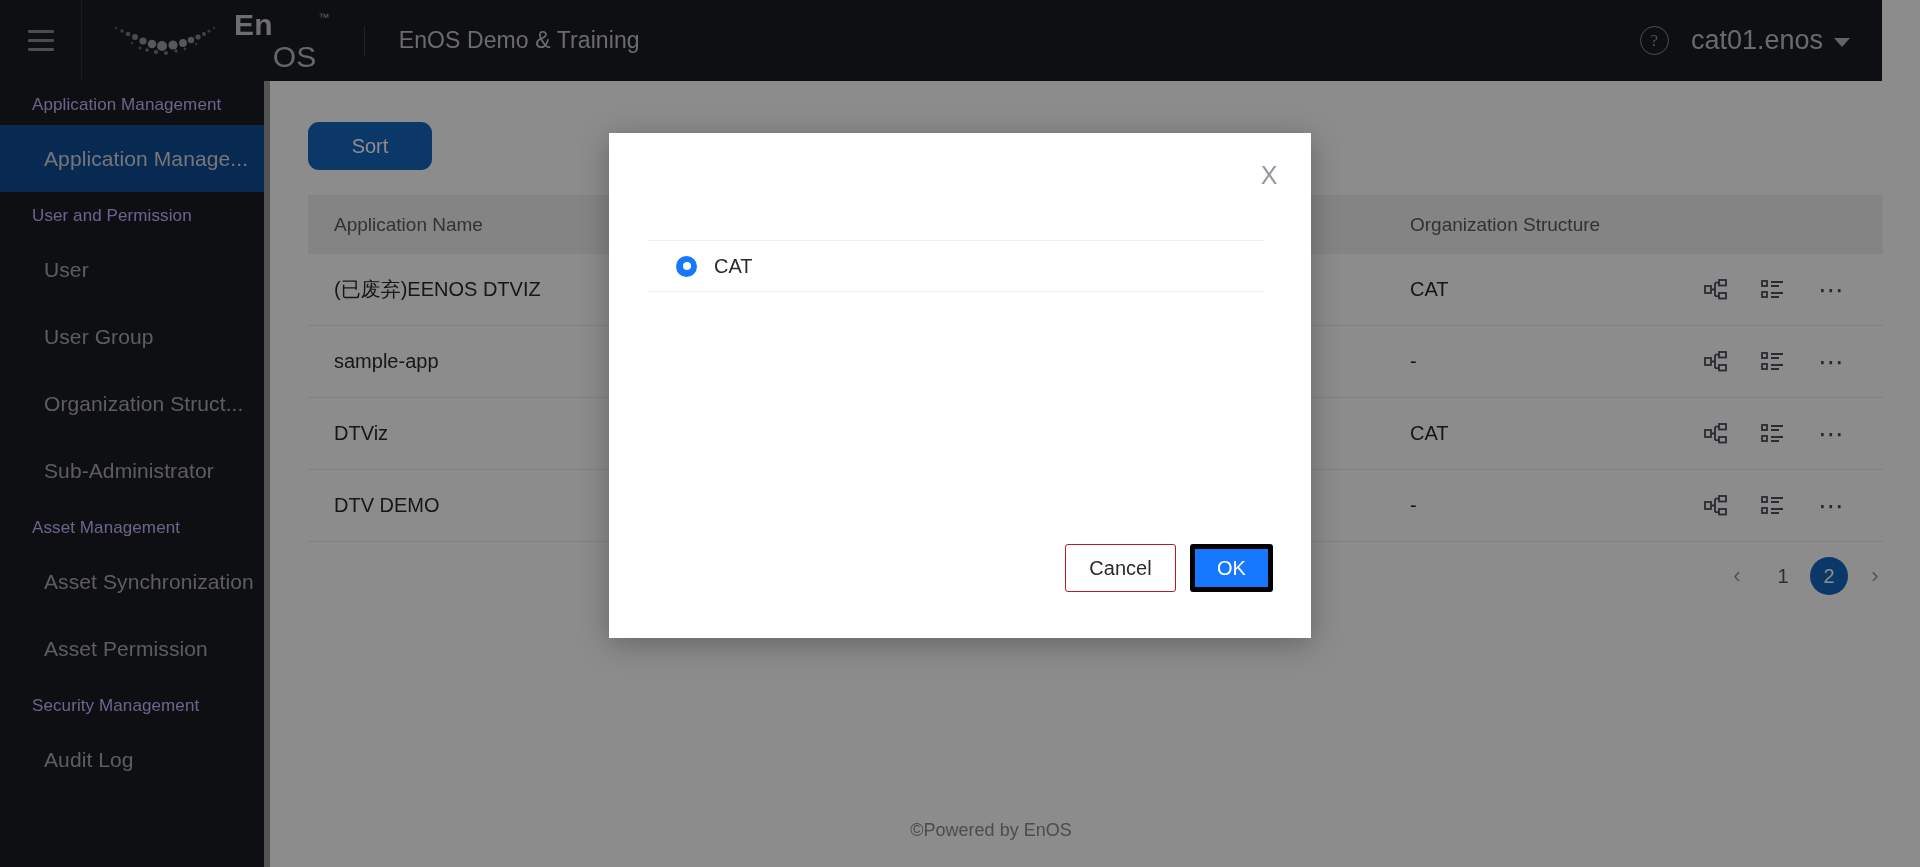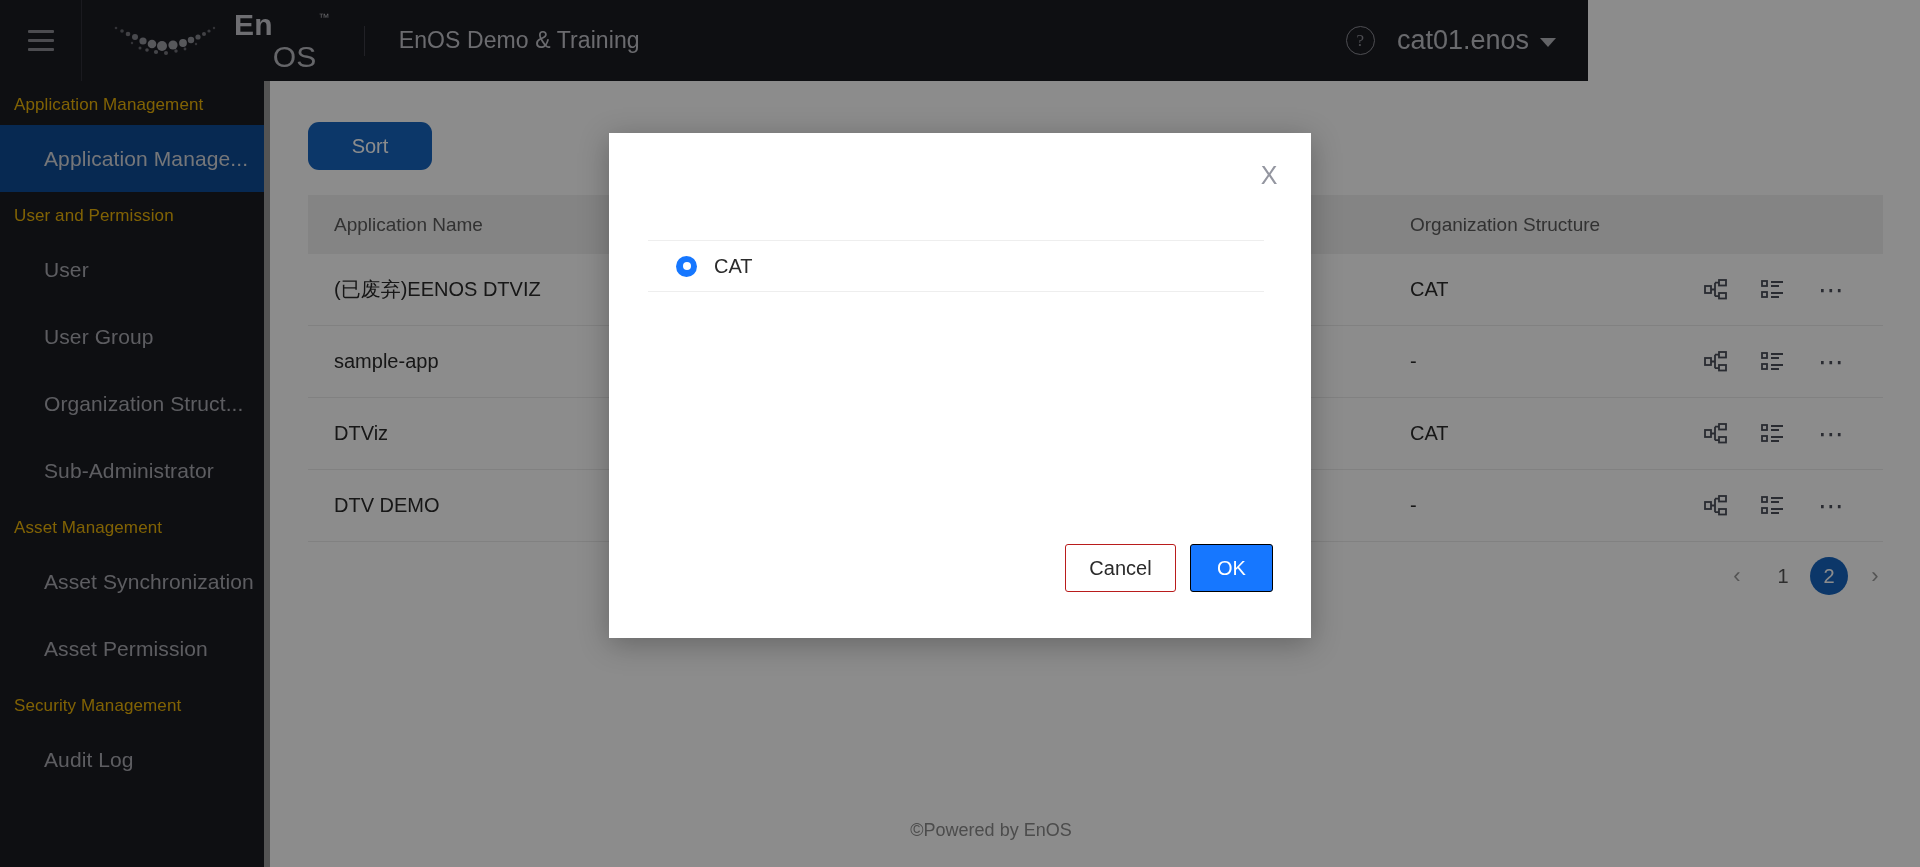--- a/index.html
+++ b/index.html
@@ -8,21 +8,21 @@
     width: 1920px; height: 867px;
     overflow: hidden;
     font-family: "Liberation Sans", "DejaVu Sans", sans-serif;
     background: #ffffff;
   }
   #app { position: relative; width: 1920px; height: 867px; }
 
   
   .header {
     position: absolute; top: 0; left: 0;
-    width: 1588px; height: 81px;
+    width: 1882px; height: 81px;
     background: #1b1c22;
     display: flex; align-items: center;
     z-index: 5;
   }
   .hamburger {
     width: 81px; height: 81px;
     display: flex; flex-direction: column;
     align-items: center; justify-content: center;
     gap: 6px; cursor: pointer;
   }
@@ -82,22 +82,22 @@
 
   
   .sidebar {
     position: absolute; top: 81px; left: 0;
     width: 270px; height: 786px;
     background: #1b1c22;
     overflow: hidden;
     z-index: 4;
   }
   .nav-group-title {
-    font-size: 17px; color: #eab308;
-    padding: 14px 0 10px 14px;
+    font-size: 17px; color: #c4b5fd;
+    padding: 14px 0 10px 32px;
     letter-spacing: .1px;
   }
   .nav-item {
     height: 67px; display: flex; align-items: center;
     padding-left: 44px;
     font-size: 21px; color: #a9aab1;
     cursor: pointer; letter-spacing: .1px;
   }
   .nav-item.active {
     background: #0e4c96; color: #d6d7dc;
@@ -231,21 +231,21 @@
     font-size: 20px; cursor: pointer;
     font-family: inherit;
     display: flex; align-items: center; justify-content: center;
   }
   .btn-cancel {
     width: 111px; background: #ffffff;
     border: 1px solid #b91c1c; color: #2b2b2b;
   }
   .btn-ok {
     width: 83px; background: #1677ff;
-    border: 1px solid #000000; color: #ffffff;
+    border: 5px solid #000000; color: #ffffff;
   }
 </style>
 </head>
 <body>
 
 <div id="app">
 
   <div class="header">
     <div class="hamburger">
       <span></span>

